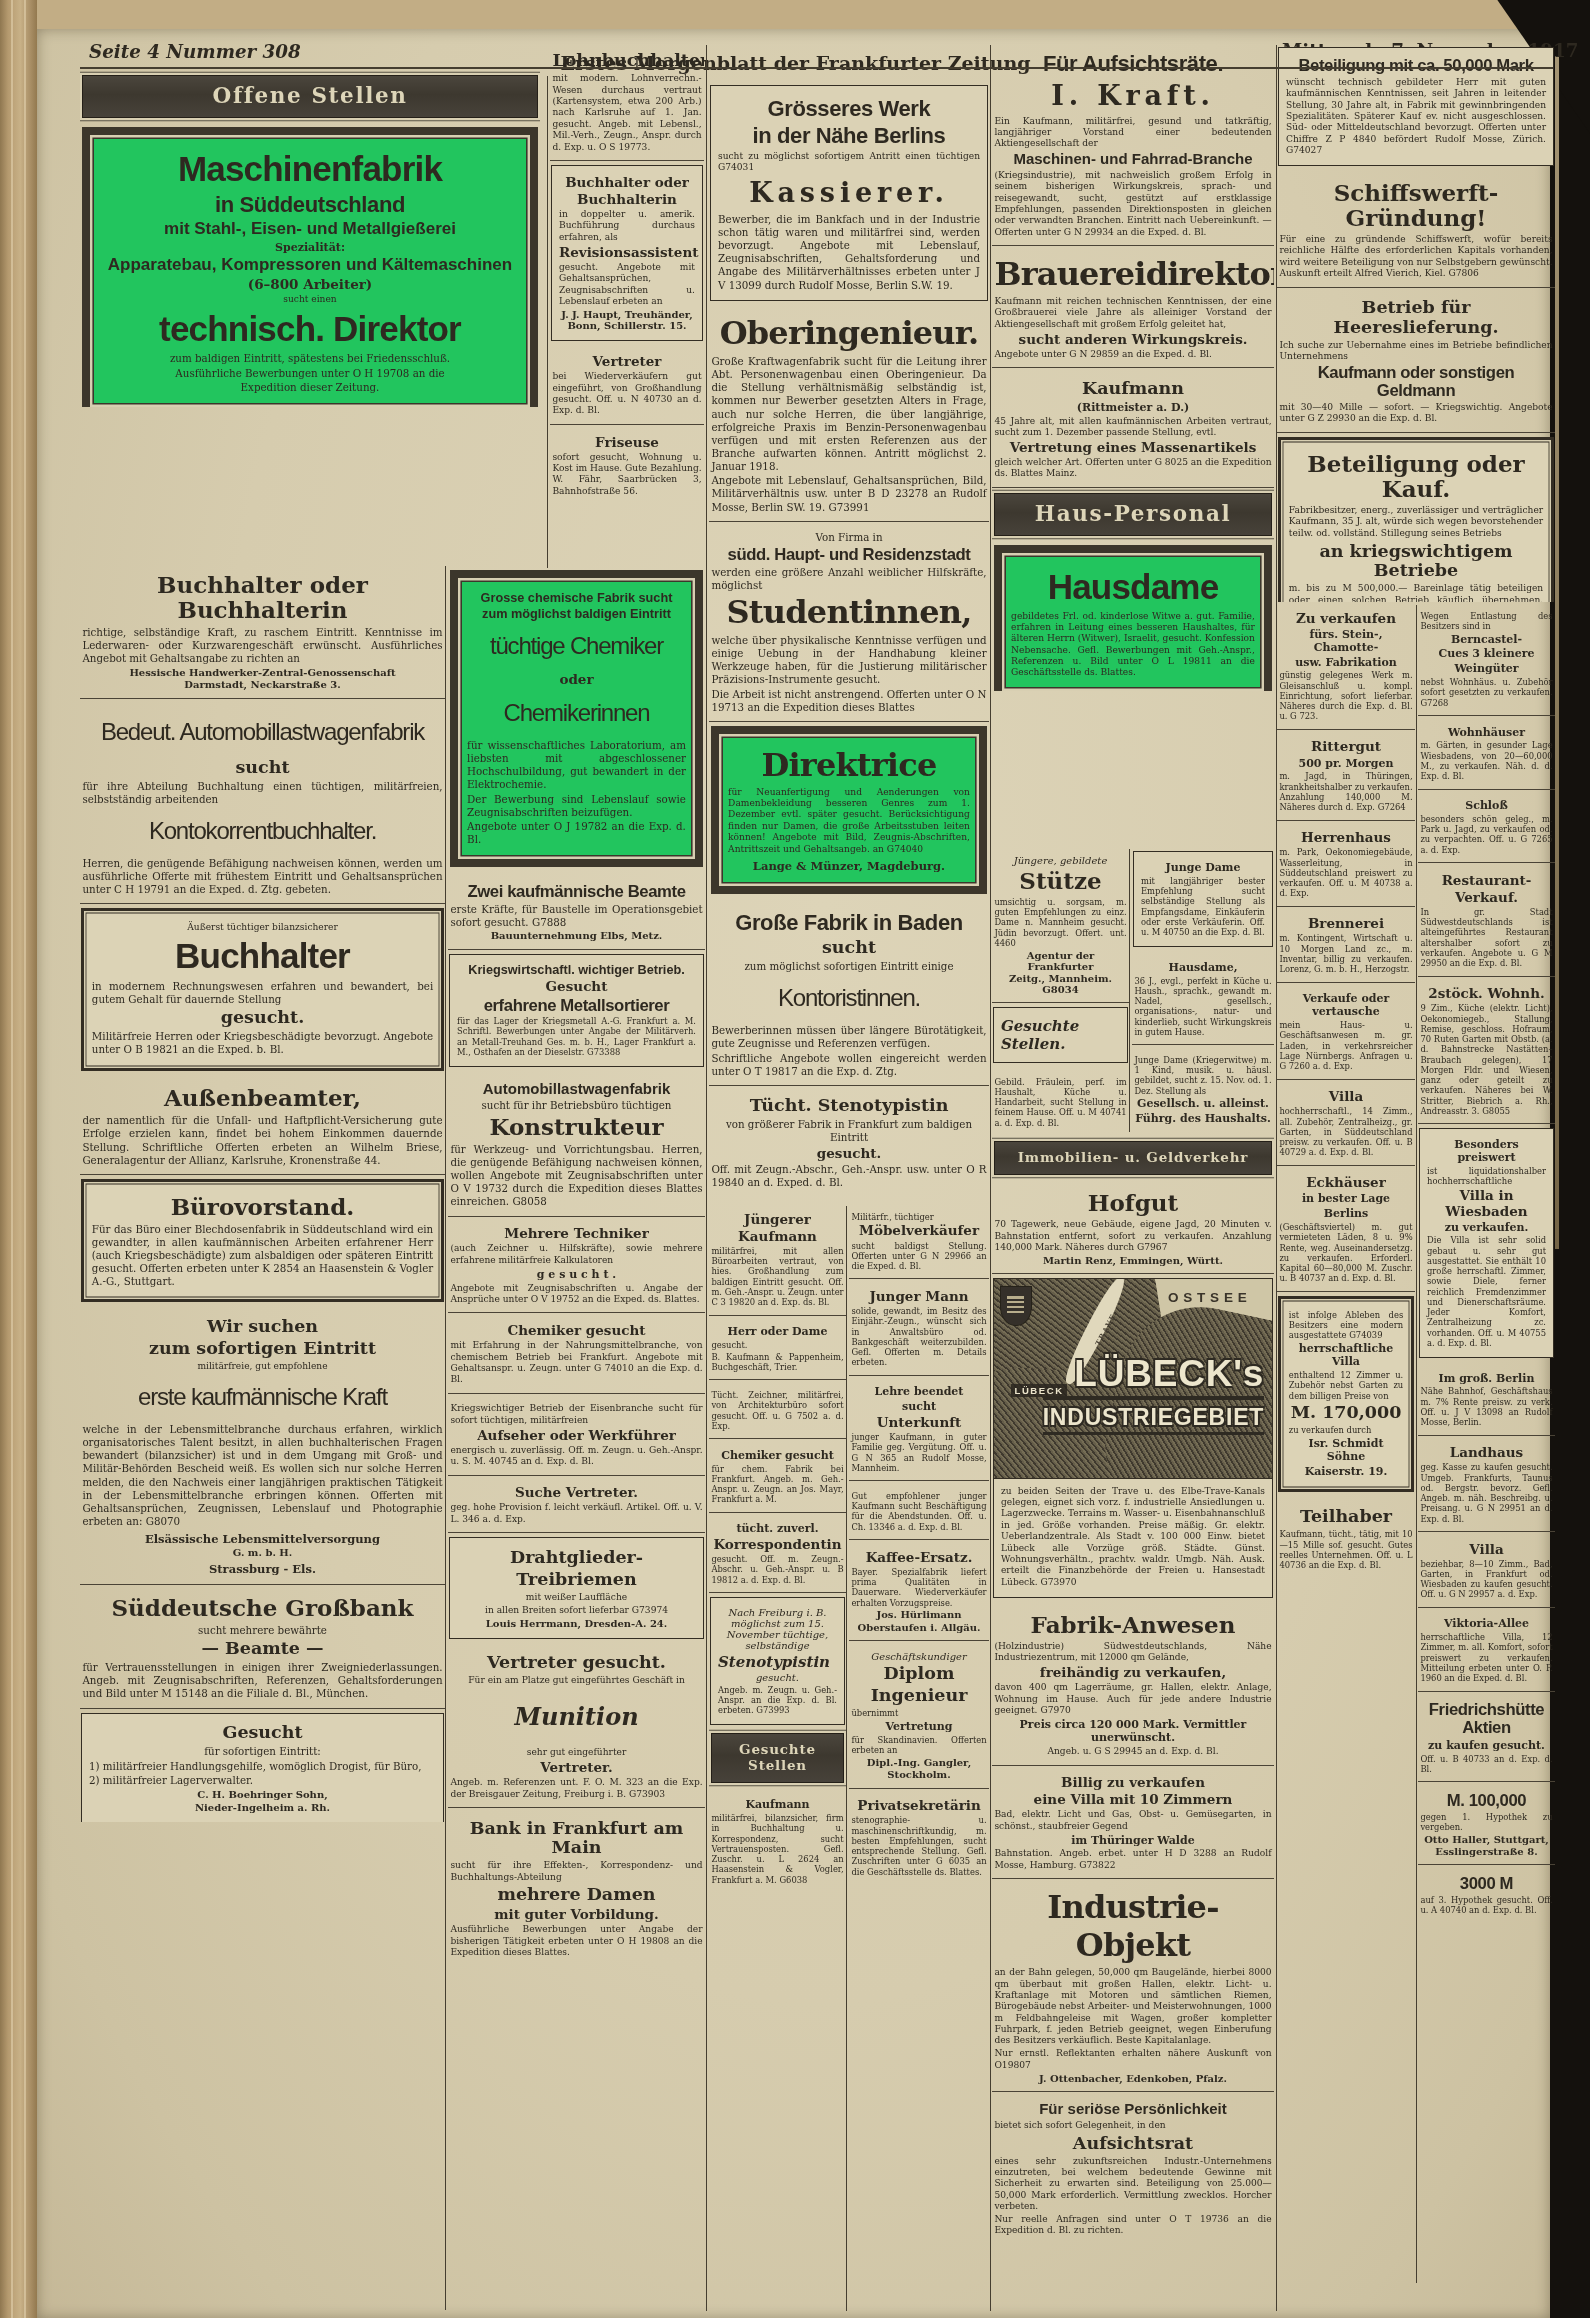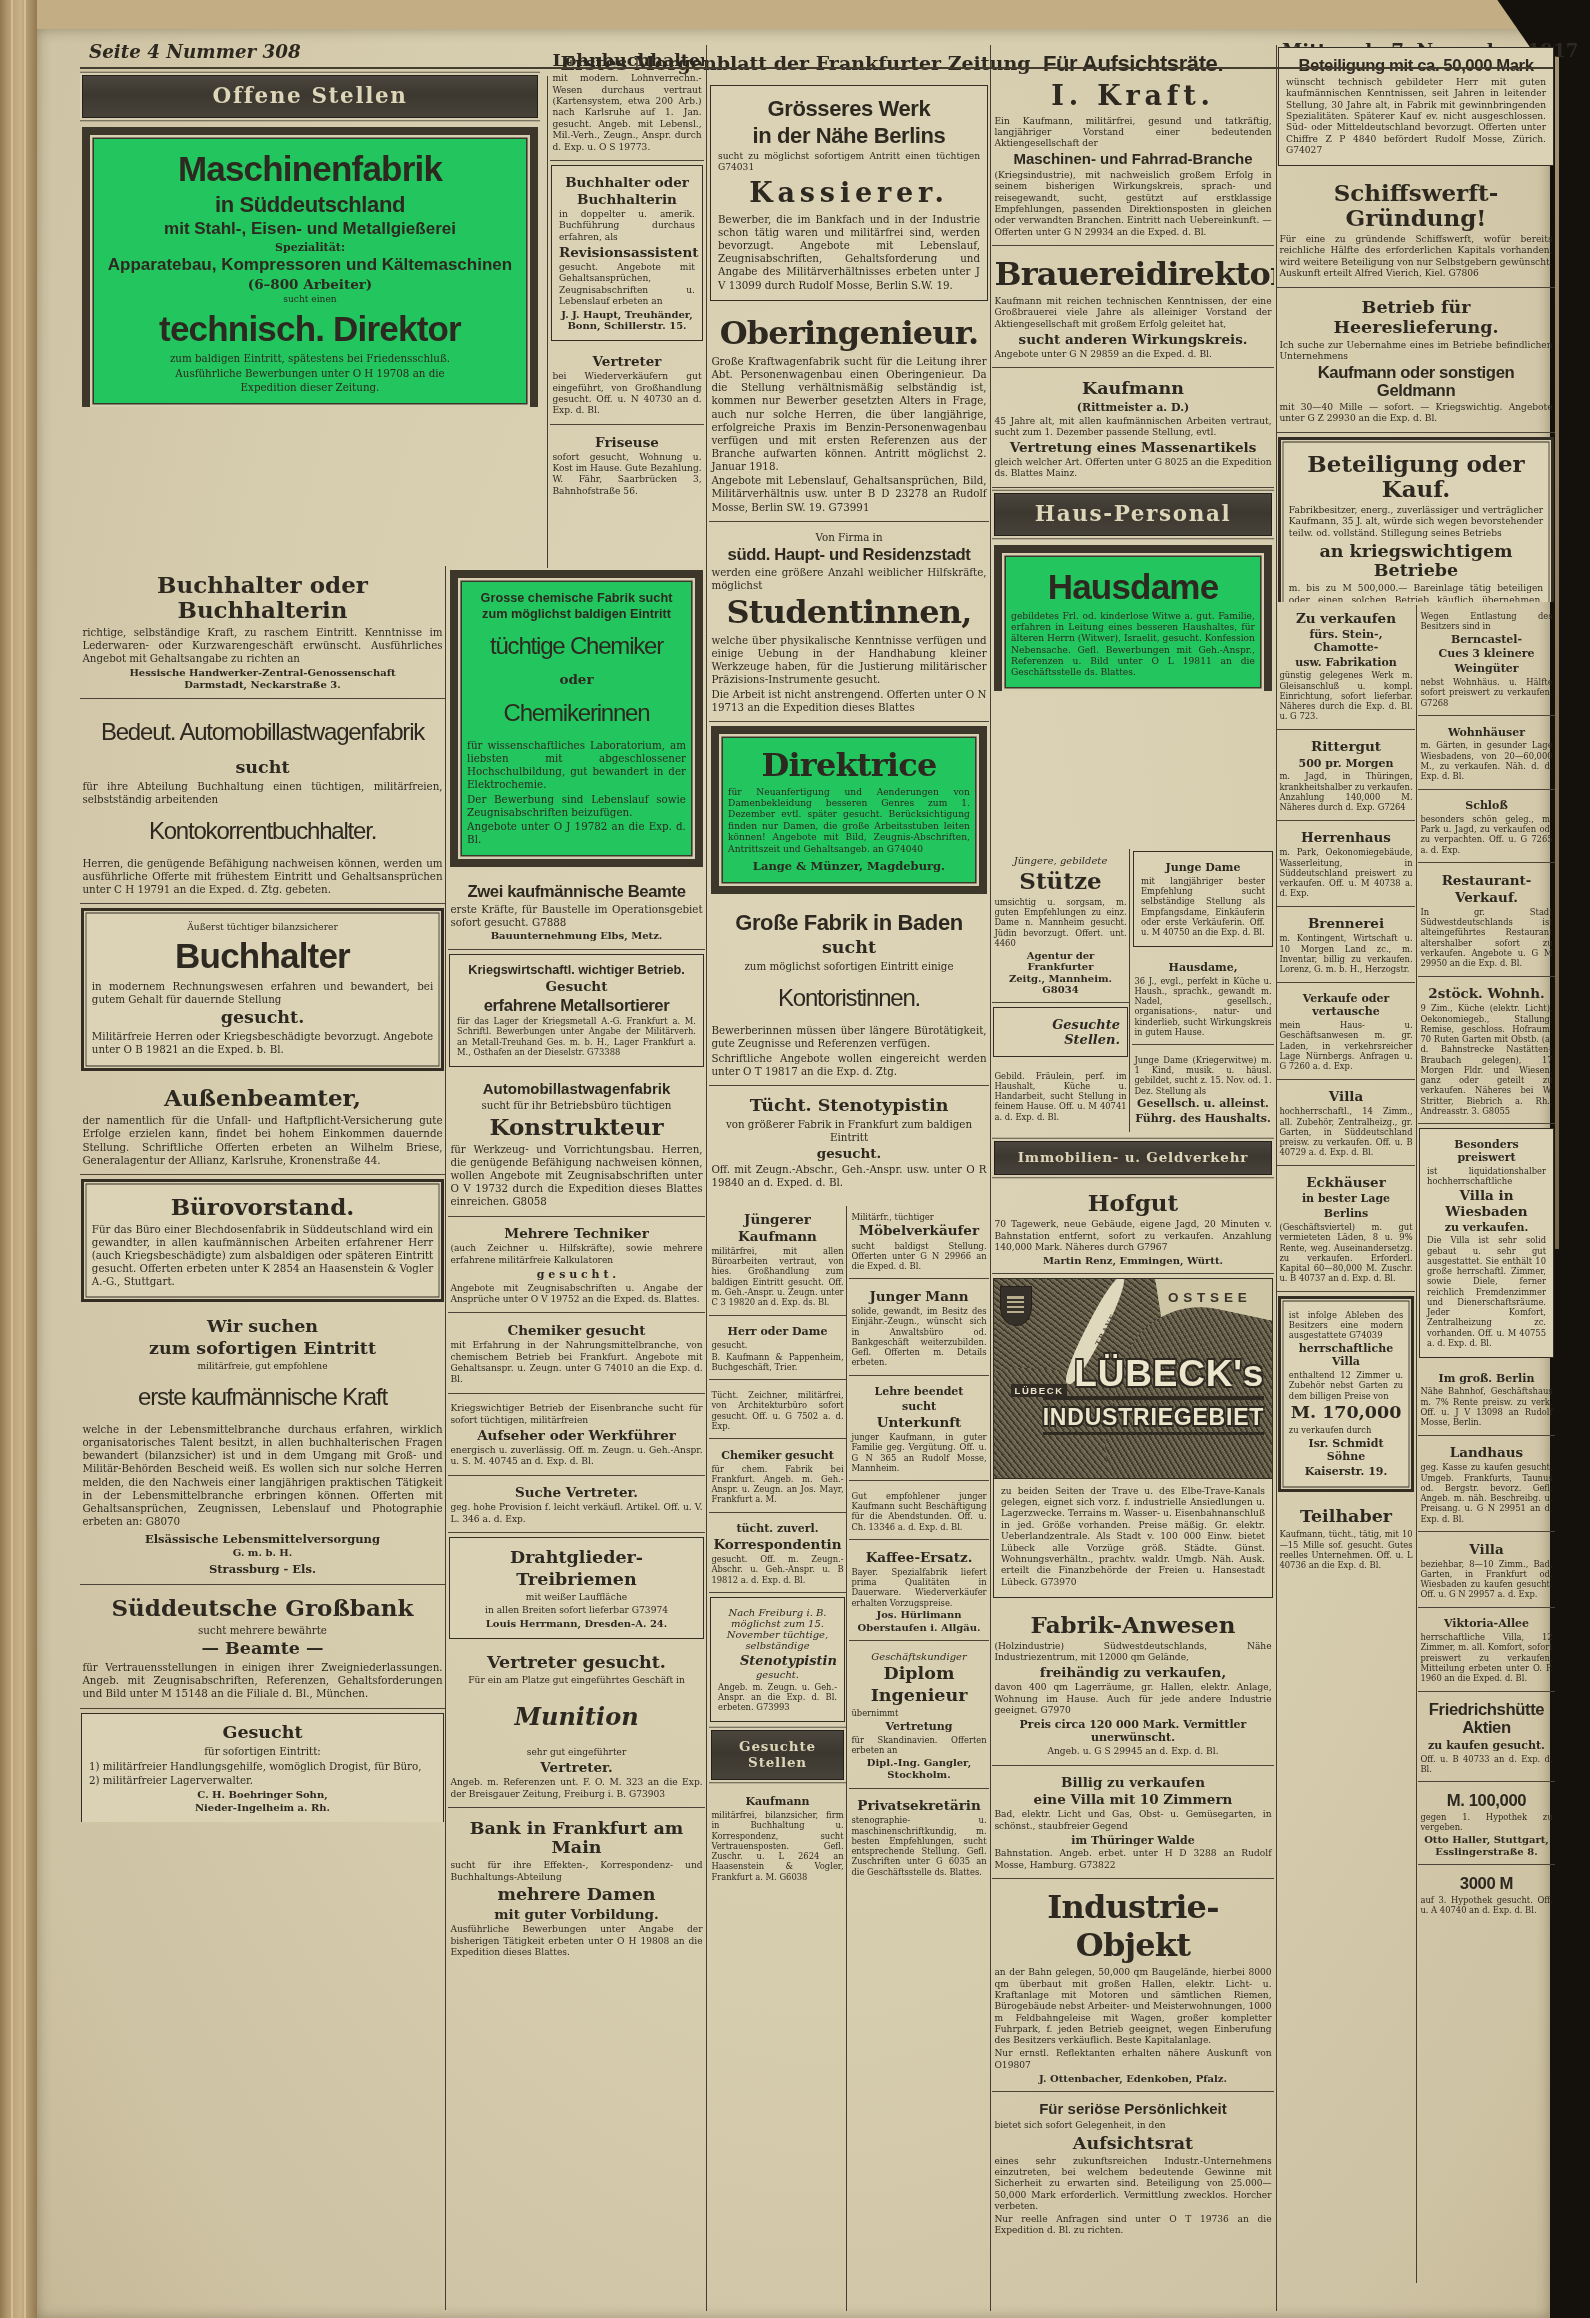--- a/index.html
+++ b/index.html
@@ -47,21 +47,21 @@
   .s-h4{font-family:"Liberation Sans",sans-serif;font-weight:bold;font-size:12.7px;line-height:1.15;text-align:center}
   .s-f1{font-weight:bold;font-size:32px;line-height:1.06;text-align:center;letter-spacing:-0.8px;margin:4px 0}
   .s-f2{font-weight:bold;font-size:23px;line-height:1.08;text-align:center;margin:3.2px 0}
   .s-f3{font-weight:bold;font-size:17.5px;line-height:1.12;text-align:center;margin:2.4px 0}
   .s-f4{font-weight:bold;font-size:13.5px;line-height:1.15;text-align:center}
   .s-f5{font-weight:bold;font-size:11px;line-height:1.2;text-align:center}
   .s-rom{font-weight:bold;font-size:27px;line-height:1.12;text-align:center;letter-spacing:4.8px;margin:4.8px 0}
   .s-cond{font-family:"Liberation Sans",sans-serif;font-weight:normal;font-size:24px;line-height:1.04;letter-spacing:-1.2px;text-align:center;margin:13px 0}
   .s-cond2{font-family:"Liberation Sans",sans-serif;font-weight:bold;font-size:16.7px;line-height:1.08;letter-spacing:-0.4px;text-align:center}
   .s-script{font-weight:bold;font-style:italic;font-size:24px;text-align:center;margin:16px 0}
-  .s-scriptsm{font-weight:bold;font-style:italic;font-size:13px;text-align:right}
+  .s-scriptsm{font-weight:bold;font-style:italic;font-size:15px;text-align:left}
   .s-bann{font-weight:bold;font-size:21.5px;letter-spacing:1.6px;text-align:center}
   .s-bannsm{font-weight:bold;font-size:13.5px;letter-spacing:0.8px;text-align:center}
   
   .map-pic{position:relative;height:200px;background:#cfc6a6;overflow:hidden;margin:-7.2px -7.2px 6.4px;border-bottom:1.6px solid #332d23}
   .land{position:absolute;background:repeating-linear-gradient(47deg,#3f392e 0 1.6px,rgba(63,57,46,.3) 1.6px 3.2px,rgba(0,0,0,0) 3.2px 4.8px),#756d55}
   .land-a{left:-24px;top:-32px;width:191px;height:151px;transform:rotate(-9deg);border-radius:35%}
   .land-b{left:-32px;bottom:-48px;width:334px;height:151px;transform:rotate(4deg);border-radius:20% 40% 10% 30%}
   .land-c{right:-48px;top:32px;width:207px;height:207px;transform:rotate(12deg);border-radius:40% 20% 30% 30%}
   .map-sea{position:absolute;right:20.7px;top:11px;font-family:"Liberation Sans",sans-serif;font-weight:bold;
            font-size:13.5px;letter-spacing:4.8px;color:#3a342a}
@@ -569,21 +569,21 @@
           <div class="s-f3">Teilhaber</div>
           <div class="s-xs">Kaufmann, tücht., tätig, mit 10—15 Mille sof. gesucht. Gutes reelles Unternehmen. Off. u. L 40736 an die Exp. d. Bl.</div>
         </div>
       </div>
       <div class="col" style="left: 1418px; top: 605px; width: 137px; height: 1678px;">
         <div class="ad">
           <div class="s-xs">Wegen Entlastung des Besitzers sind in</div>
           <div class="s-f5">Berncastel-</div>
           <div class="s-f5">Cues 3 kleinere</div>
           <div class="s-f5">Weingüter</div>
-          <div class="s-xs">nebst Wohnhäus. u. Hälfte sofort preiswert zu verkaufen.  G7268</div>
+          <div class="s-xs">nebst Wohnhäus. u. Zubehör sofort gesetzten zu verkaufen.  G7268</div>
         </div>
         <div class="ad">
           <div class="s-f5">Wohnhäuser</div>
           <div class="s-xs">m. Gärten, in gesunder Lage Wiesbadens, von 20—60,000 M., zu verkaufen. Näh. d. d. Exp. d. Bl.</div>
         </div>
         <div class="ad">
           <div class="s-f5">Schloß</div>
           <div class="s-xs">besonders schön geleg., m. Park u. Jagd, zu verkaufen od. zu verpachten. Off. u. G 7265 a. d. Exp.</div>
         </div>
         <div class="ad">

